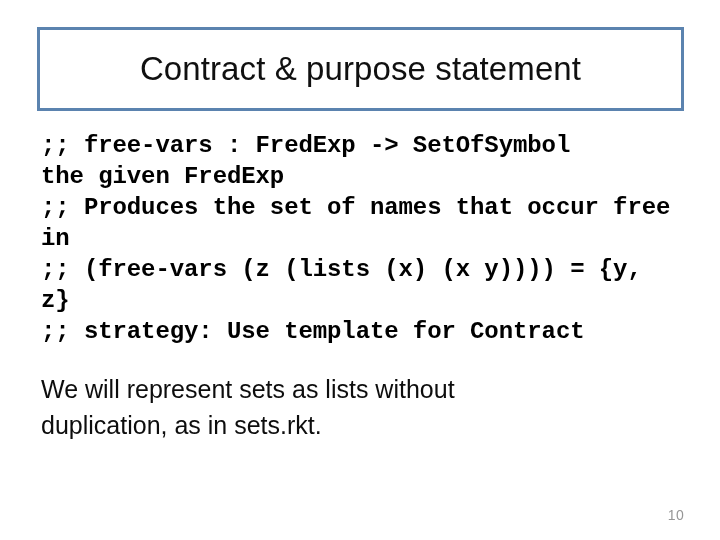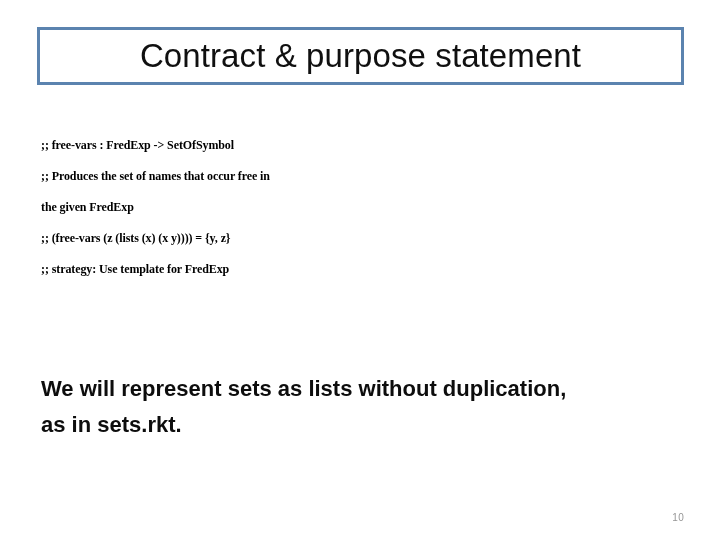--- a/index.html
+++ b/index.html
@@ -20,21 +20,21 @@
     inset: 0;
     background: #ffffff;
   }
 
   
   .title-box {
     position: absolute;
     left: 37px;
     top: 27px;
     width: 647px;
-    height: 58px;
+    height: 84px;
     box-sizing: border-box;
     border: 3px solid #5b83af;
     background: #ffffff;
     display: flex;
     align-items: center;
     justify-content: center;
   }
   .title-text {
     font-family: "Liberation Sans", sans-serif;
     font-size: 33px;
@@ -46,67 +46,67 @@
   }
 
   
   .code-block {
     position: absolute;
     left: 41px;
     top: 130px;
     width: 640px;
   }
   .code-line {
-    font-family: Liberation Serif, serif;
-    font-size: 12px;
+    font-family: Liberation Mono, monospace;
+    font-size: 24px;
     font-weight: 700;
     color: #000000;
     line-height: 31px;
     white-space: pre-wrap;
     letter-spacing: -0.1px;
   }
 
   
   .body-text {
     position: absolute;
     left: 41px;
     top: 371px;
     width: 540px;
     font-family: "Liberation Sans", sans-serif;
-    font-size: 22px;
-    font-weight: 700;
+    font-size: 25px;
+    font-weight: 400;
     color: #0d0d0d;
     line-height: 36px;
   }
 
   
   .page-number {
     position: absolute;
     right: 36px;
     bottom: 17px;
     font-family: "Liberation Sans", sans-serif;
-    font-size: 10px;
+    font-size: 14px;
     color: #969696;
     letter-spacing: 0.3px;
   }
 </style>
 </head>
 <body>
 
 <div class="slide">
 
   <div class="title-box">
     <div class="title-text">Contract &amp; purpose statement</div>
   </div>
 
   <div class="code-block">
     <div class="code-line">;; free-vars : FredExp -&gt; SetOfSymbol</div>
+    <div class="code-line">the given FredExp</div>
     <div class="code-line">;; Produces the set of names that occur free in</div>
-    <div class="code-line">the given FredExp</div>
     <div class="code-line">;; (free-vars (z (lists (x) (x y)))) = {y, z}</div>
-    <div class="code-line">;; strategy: Use template for FredExp</div>
+    <div class="code-line">;; strategy: Use template for Contract</div>
   </div>
 
   <div class="body-text">We will represent sets as lists without duplication, as in sets.rkt.</div>
 
   <div class="page-number">10</div>
 
 </div>
 
 </body></html>

